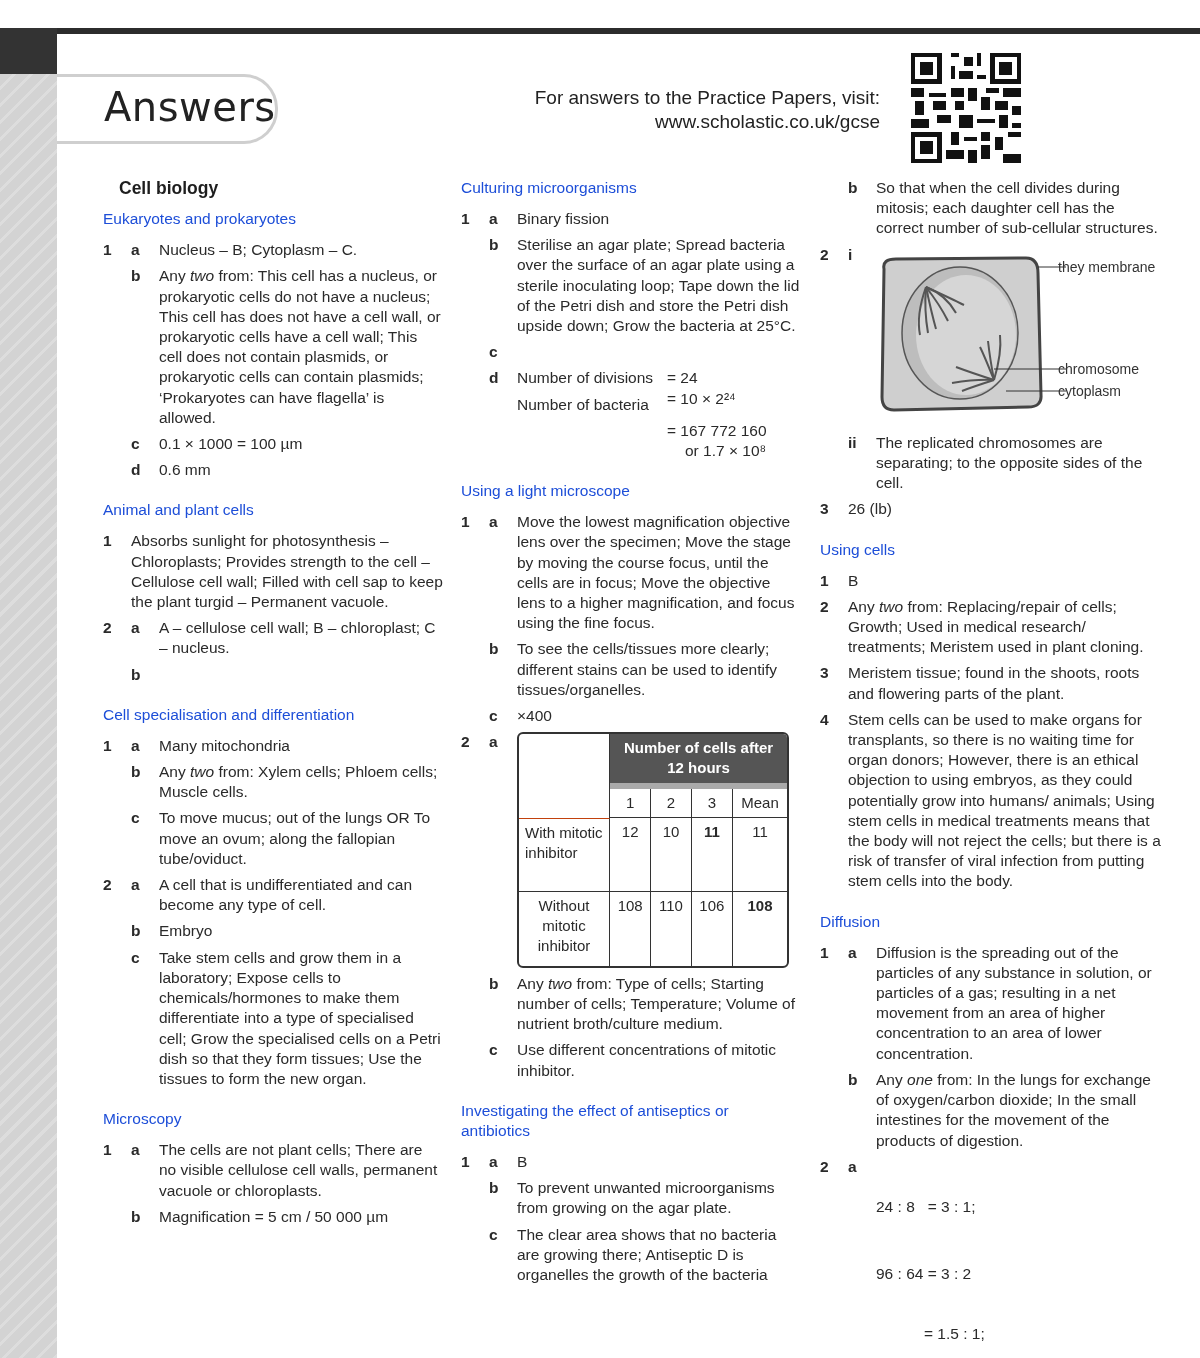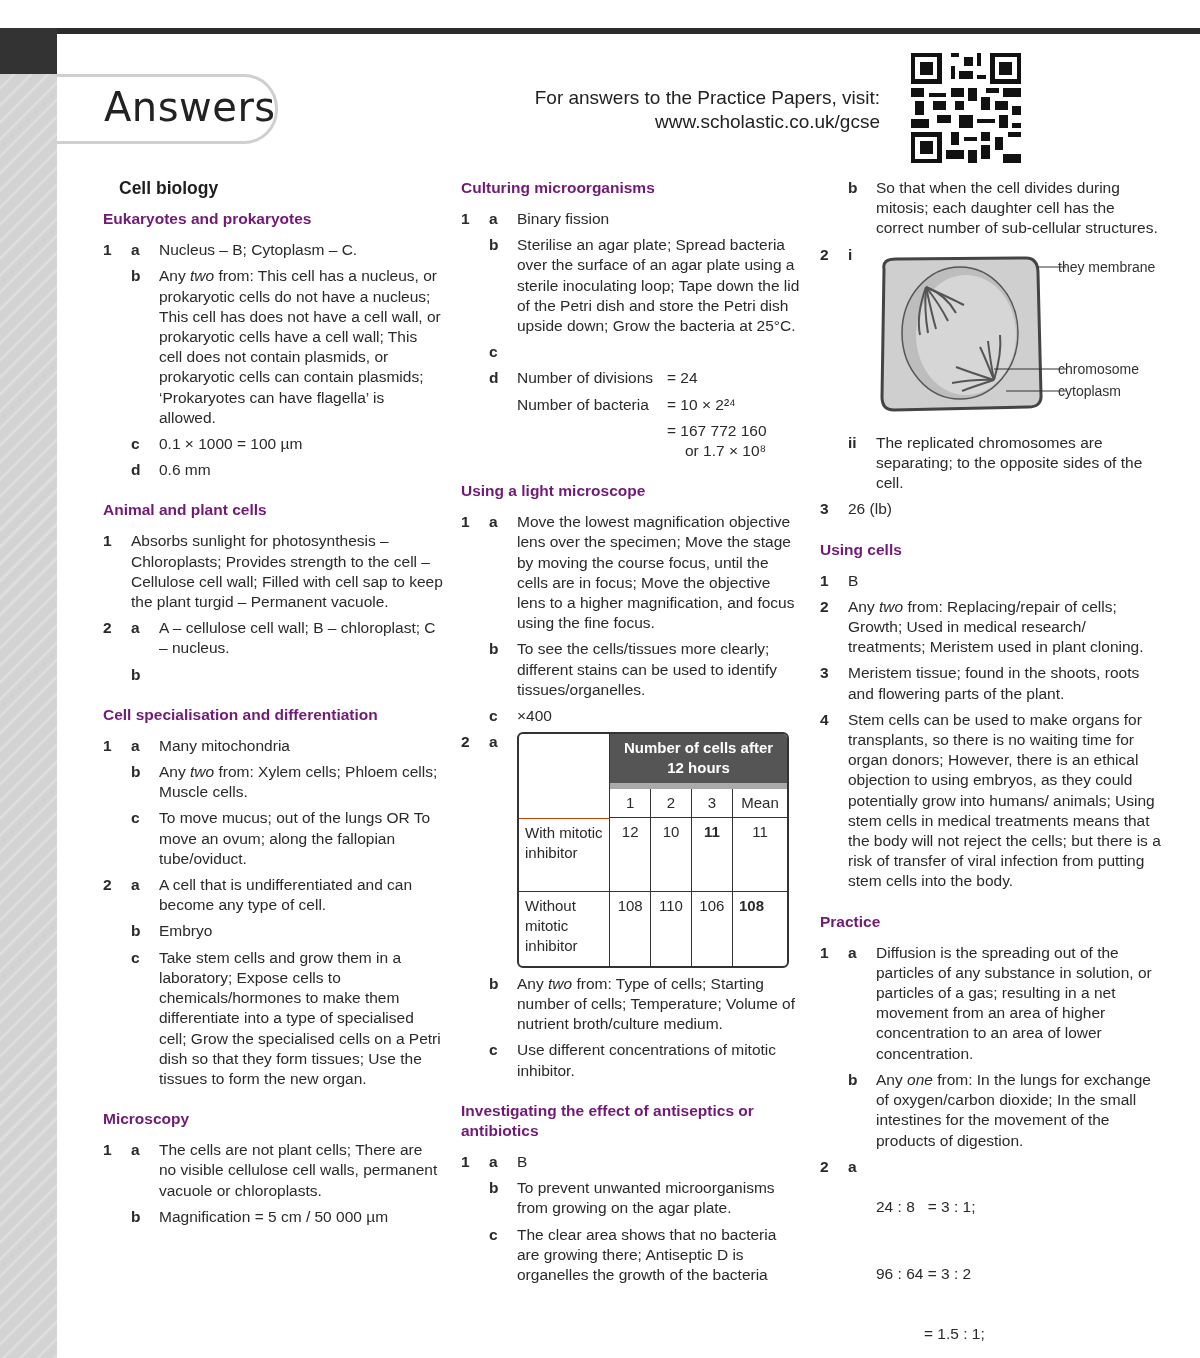--- a/index.html
+++ b/index.html
@@ -13,32 +13,32 @@
      border:3px solid #cfcfcf; border-left:none; border-radius:0 34px 34px 0; background:#fff; }
   .title-text { position:absolute; left:104px; top:84px; font-size:40px; font-weight:normal;
      font-family:"DejaVu Sans", sans-serif; letter-spacing:0.5px; color:#222; }
   .visit { position:absolute; right:320px; top:86px; text-align:right; font-size:19px; line-height:24px; color:#222; }
   .qr { position:absolute; left:911px; top:53px; width:110px; height:110px; }
   .col { position:absolute; top:178px; font-size:15.5px; line-height:20.2px; }
   .col1 { left:103px; width:340px; }
   .col2 { left:461px; width:340px; }
   .col3 { left:820px; width:345px; }
   h1.sec { font-size:17.5px; font-weight:bold; margin:0 0 11px 16px; color:#1e1e1e; }
-  h2.sub { font-size:15.5px; font-weight:bold; margin:0 0 11px 0; color:#701a75; line-height:20px; }
+  h2.sub { font-size:15.5px; font-weight:normal; margin:0 0 11px 0; color:#1d4ed8; line-height:20px; }
   .q { display:flex; margin-bottom:6px; }
   .qn { width:28px; flex:none; font-weight:bold; }
   .ql { width:28px; flex:none; font-weight:bold; }
   .qt { flex:1; }
   .gap { height:14px; }
   .eq { display:grid; grid-template-columns:150px auto; }
   table.cells { border-collapse:separate; border-spacing:0; border:2px solid #333; border-radius:6px;
      overflow:hidden; font-size:15px; width:272px; }
   table.cells td { border-right:1px solid #333; border-bottom:1px solid #333; padding:4px 6px; vertical-align:top; }
   table.cells td:last-child { border-right:none; }
-  table.cells tr:last-child td { border-bottom:none; }
+  table.cells tr:last-child td { border-bottom:none;text-align:center; }
   .th-dark { background:#555; color:#fff; font-weight:bold; text-align:center; border-bottom:6px solid #aaa !important; }
   .c { text-align:center; }
   .b { font-weight:bold; }
   .diagram { position:relative; width:300px; height:170px; margin:2px 0 8px 0; }
   .lbl { position:absolute; font-size:14px; color:#333; }
 </style>
 </head>
 <body>
 
 <div class="topbar"></div>
@@ -204,21 +204,21 @@
       <span class="qn"></span>
       <span class="ql">c</span>
   </div>
   <div class="q">
       <span class="qn"></span>
       <span class="ql">d</span>
     <div class="qt eq">
       <span>Number of divisions</span>
         <span>= 24</span>
       <span style="margin-top:6px">Number of bacteria</span>
-        <span style="margin-top:6px">= 10 × 2²⁴</span>
+        <span style="margin-top:0">= 10 × 2²⁴</span>
       <span></span>
         <span style="margin-top:6px">= 167 772 160</span>
       <span></span>
         <span style="padding-left:18px">or 1.7 × 10⁸</span>
     </div>
   </div>
   <div class="gap"></div>
 
   <h2 class="sub">Using a light microscope</h2>
   <div class="q">
@@ -358,21 +358,21 @@
   <div class="q">
       <span class="qn">3</span>
       <span class="qt">Meristem tissue; found in the shoots, roots and flowering parts of the plant.</span>
     </div>
   <div class="q">
       <span class="qn">4</span>
       <span class="qt">Stem cells can be used to make organs for transplants, so there is no waiting time for organ donors; However, there is an ethical objection to using embryos, as they could potentially grow into humans/ animals; Using stem cells in medical treatments means that the body will not reject the cells; but there is a risk of transfer of viral infection from putting stem cells into the body.</span>
     </div>
   <div class="gap"></div>
 
-  <h2 class="sub">Practice</h2>
+  <h2 class="sub">Diffusion</h2>
   <div class="q">
       <span class="qn">1</span>
       <span class="ql">a</span>
       <span class="qt">Diffusion is the spreading out of the particles of any substance in solution, or particles of a gas; resulting in a net movement from an area of higher concentration to an area of lower concentration.</span>
     </div>
   <div class="q">
       <span class="qn"></span>
       <span class="ql">b</span>
       <span class="qt"><span>Any </span><em>one</em><span> from: In the lungs for exchange of oxygen/carbon dioxide; In the small intestines for the movement of the products of digestion.</span></span>
     </div>

